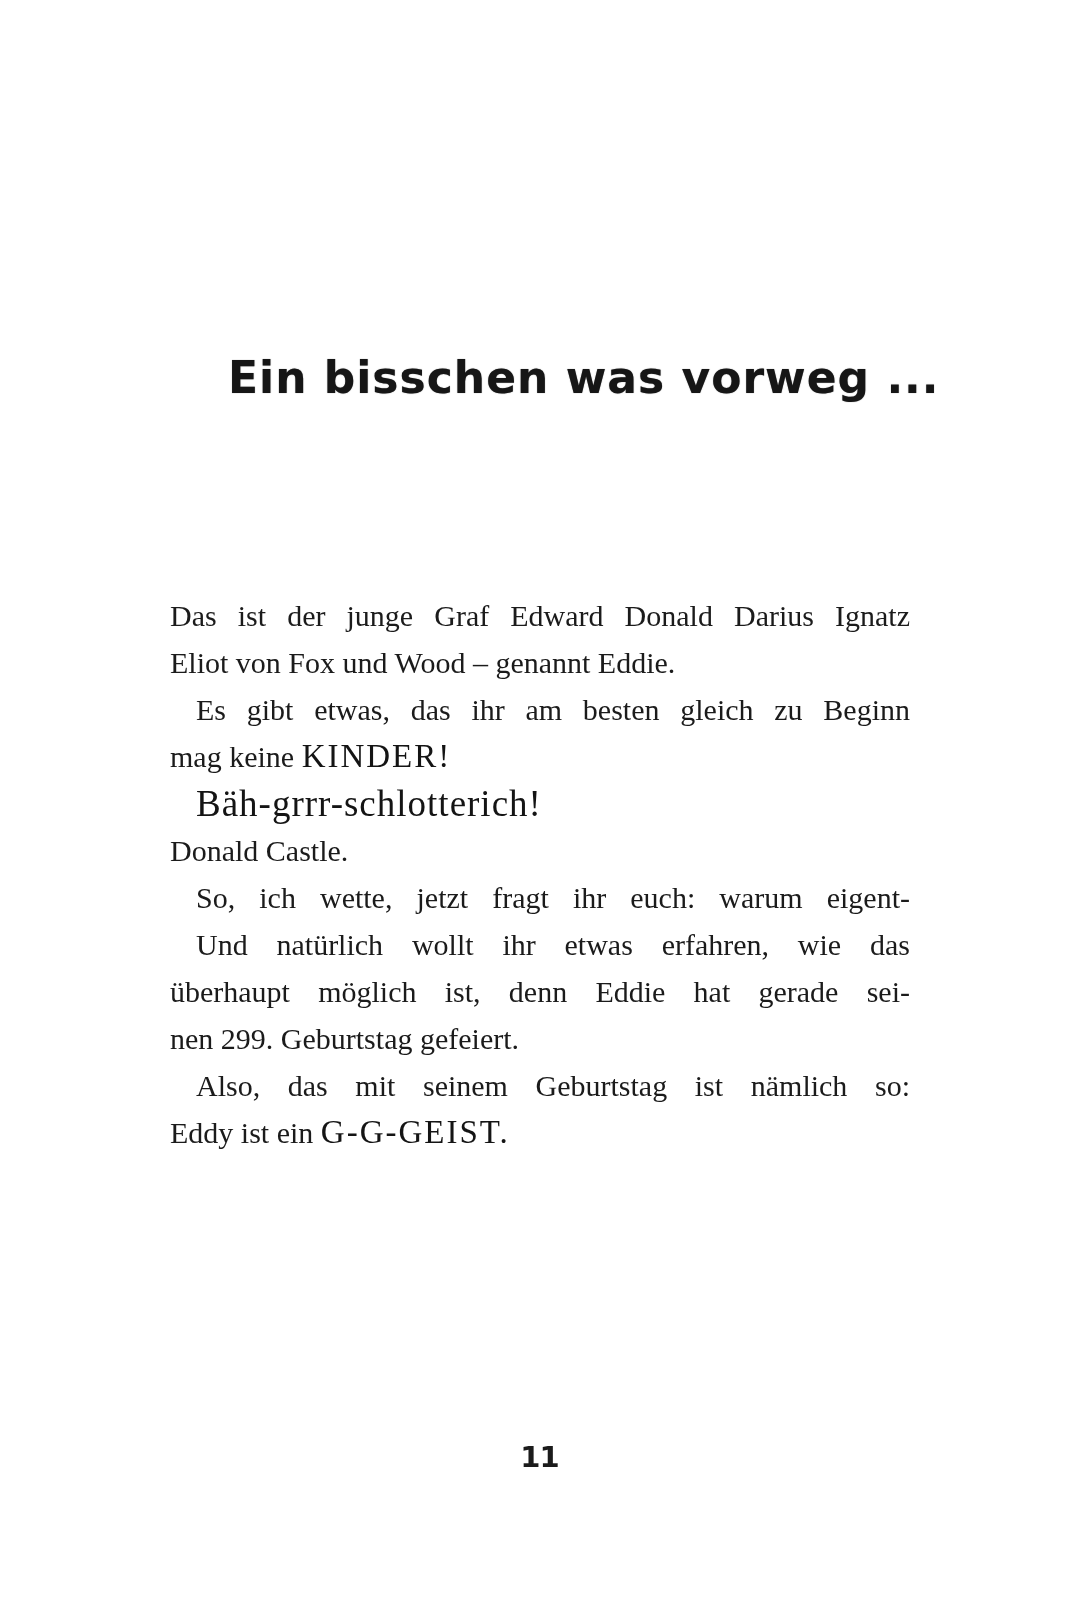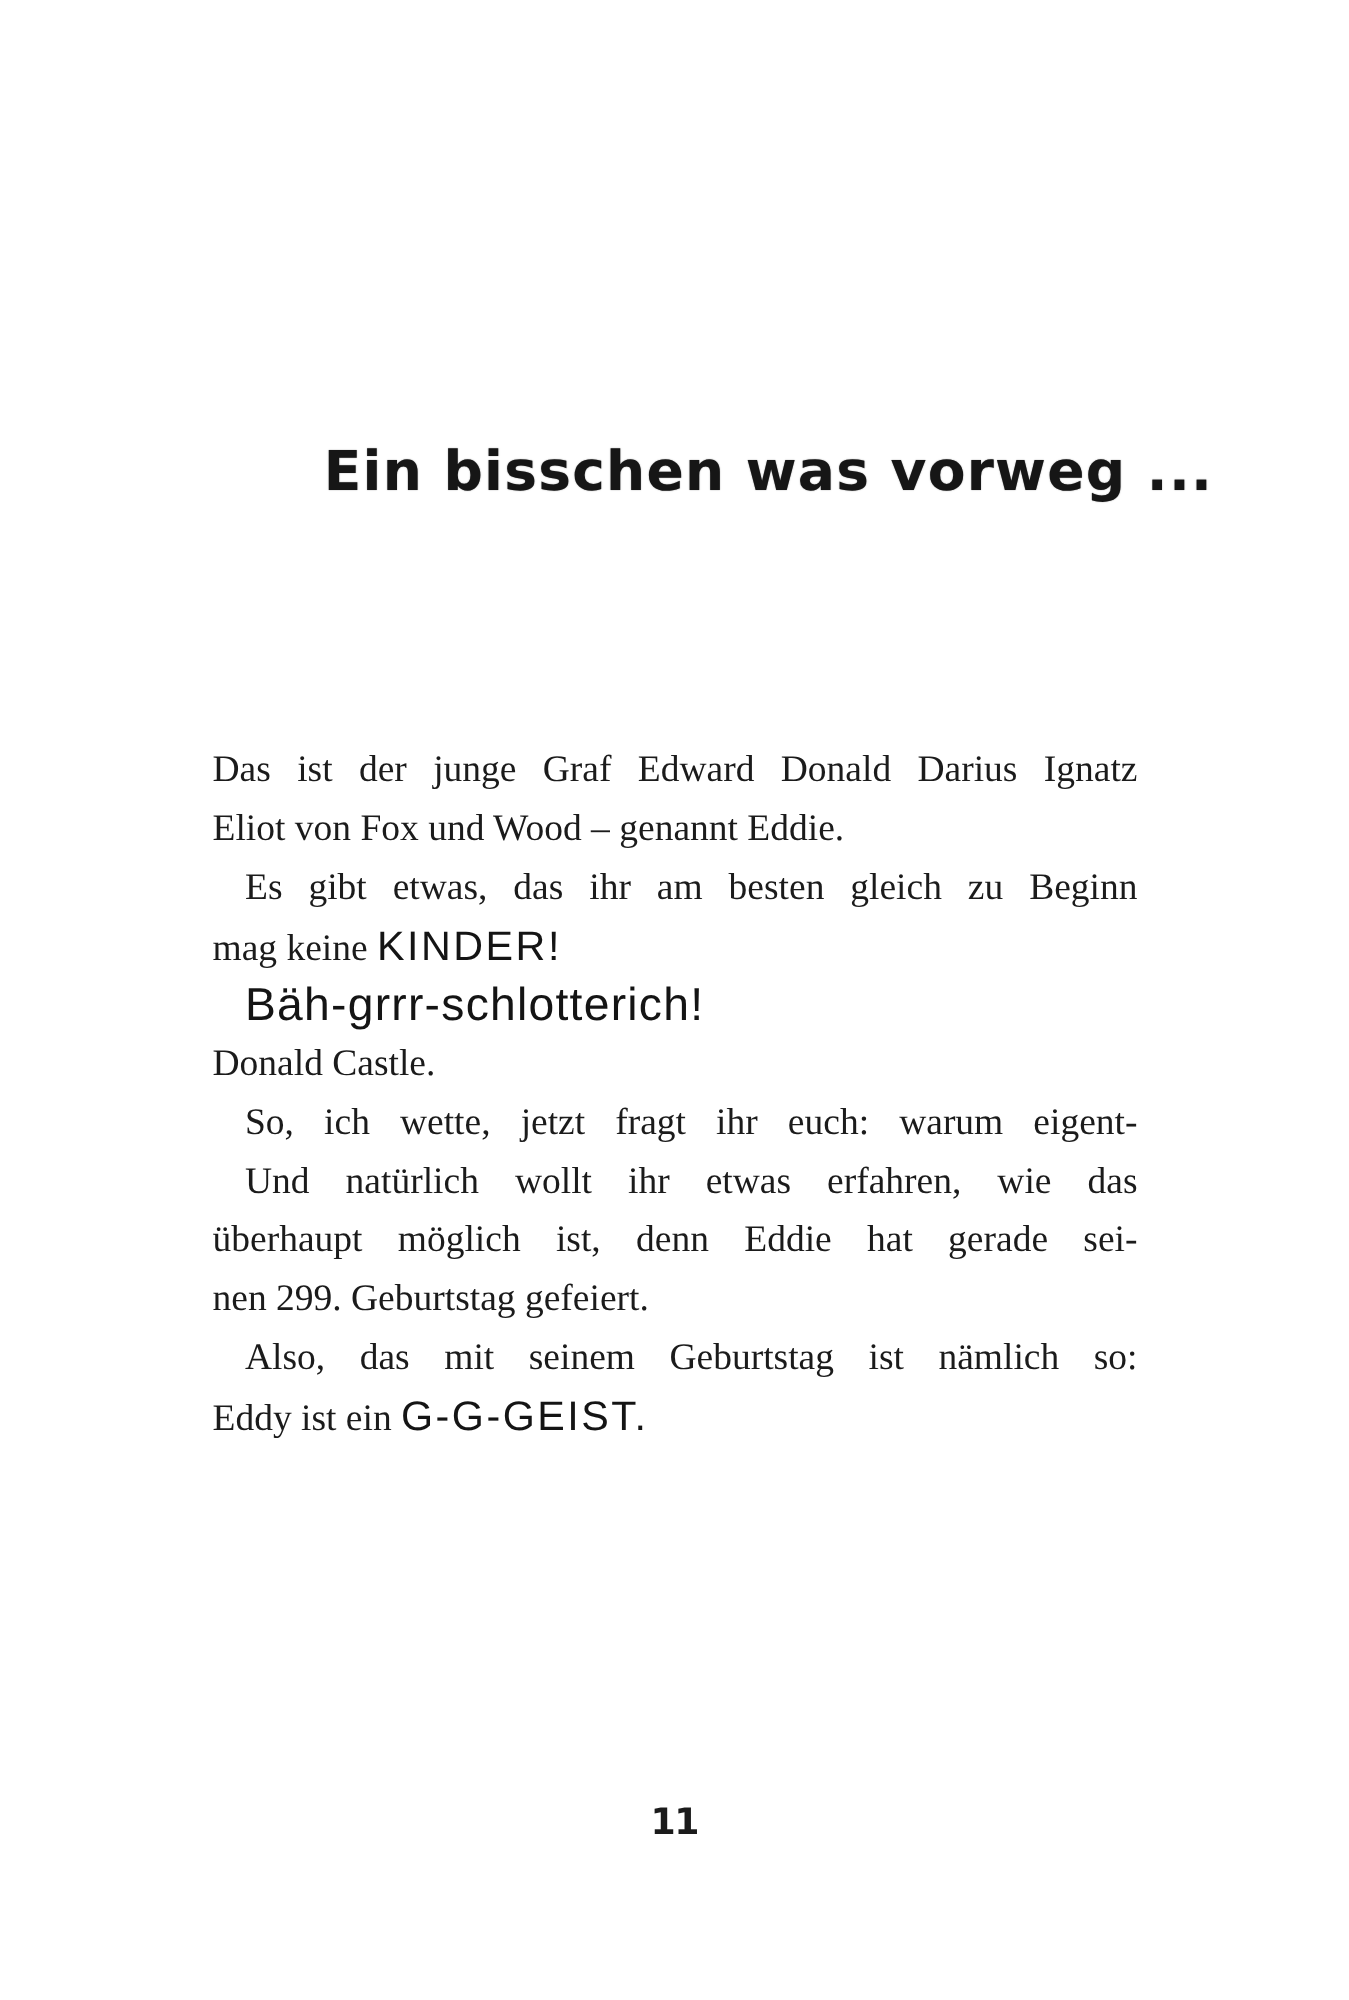--- a/index.html
+++ b/index.html
@@ -18,41 +18,40 @@
     left: 228px;
     top: 352px;
     font-family: "DejaVu Sans", sans-serif;
     font-weight: bold;
     font-size: 44px;
     letter-spacing: 1px;
     color: #161616;
     
     text-shadow: 0 0 1px rgba(20,20,20,0.55);
     white-space: nowrap;
-    margin-left: 31px;
   }
   .body-block {
     position: absolute;
     left: 170px;
     top: 592px;
     width: 740px;
   }
   .line {
     font-size: 30px;
     line-height: 47px;
     height: 47px;
     color: #1b1b1b;
   }
   
   .j { text-align: justify; text-align-last: justify; }
   
   .in { text-indent: 26px; }
   
   .hand {
-    font-family: Liberation Sans, sans-serif;
+    font-family: Liberation Serif, serif;
     font-weight: 400;
     color: #141414;
   }
   .hand.caps { font-size: 33px; letter-spacing: 2px; }
   .hand.lower { font-size: 37px; letter-spacing: 1px; }
   .pagenum {
     position: absolute;
     left: 0;
     top: 1440px;
     width: 100%;

